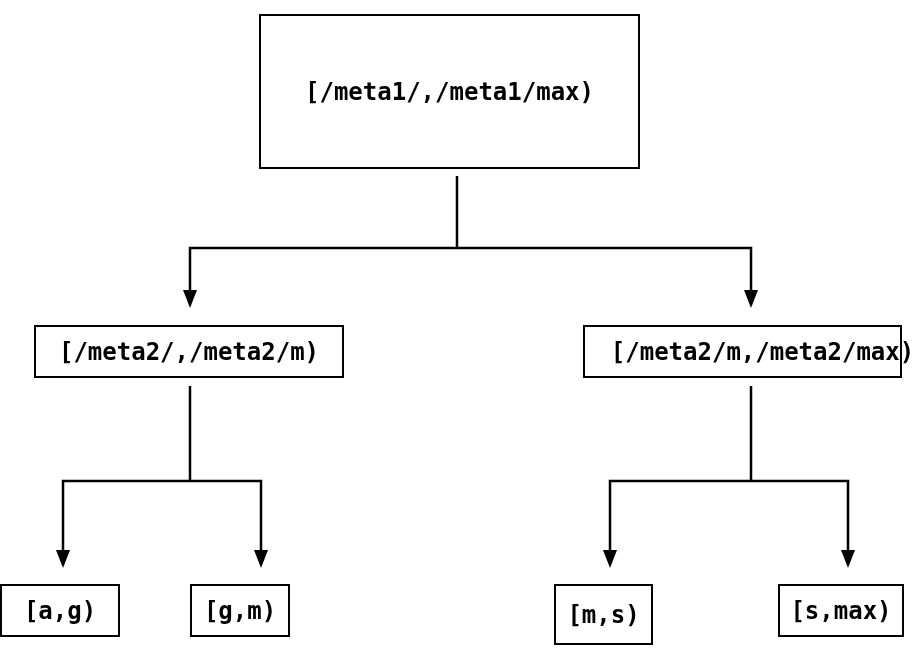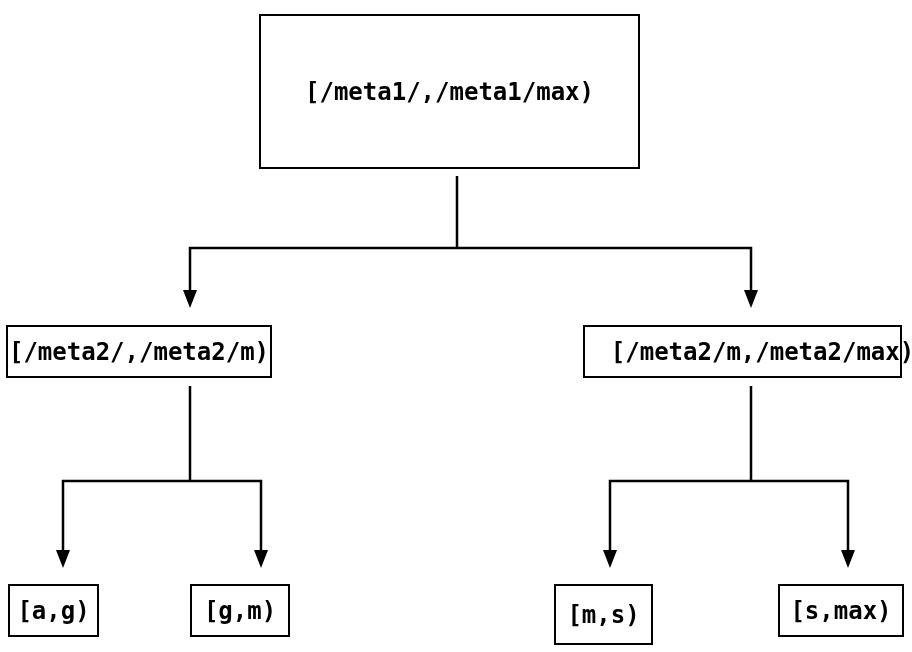--- a/index.html
+++ b/index.html
@@ -39,23 +39,23 @@
     color: #000000;
     display: flex;
     align-items: center;
     justify-content: center;
     font-weight: bold;
     font-size: 24px;
     white-space: nowrap;
     text-align: center;
   }
   .n-root { left: 259px; top: 14px;  width: 381px; height: 155px; }
-  .n-l    { left: 6px;  top: 325px; width: 266px; height: 53px;  }
+  .n-l    { left: 34px;  top: 325px; width: 310px; height: 53px;  }
   .n-r    { left: 583px; top: 325px; width: 319px; height: 53px; padding-left: 40px;  }
-  .n-ll   { left: 8px;   top: 584px; width: 91px; height: 53px;  }
+  .n-ll   { left: 0;   top: 584px; width: 120px; height: 53px;  }
   .n-lr   { left: 190px; top: 584px; width: 100px; height: 53px;  }
   .n-rl   { left: 554px; top: 584px; width: 99px;  height: 61px;  }
   .n-rr   { left: 778px; top: 584px; width: 126px; height: 53px;  }
 </style>
 </head>
 <body>
 
 <div class="canvas">
 
   <svg class="wires" viewBox="0 0 912 652" aria-hidden="true">

